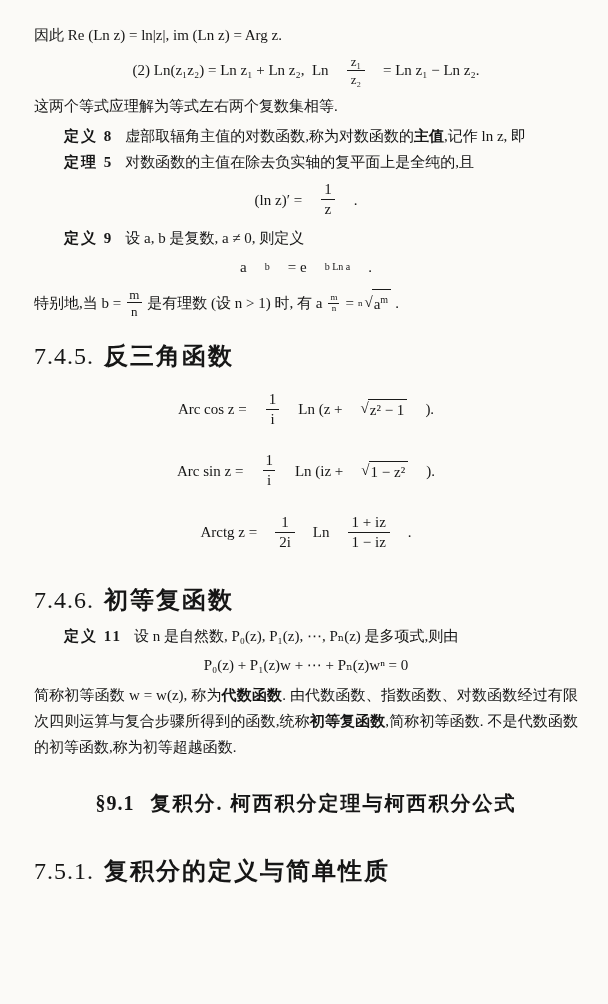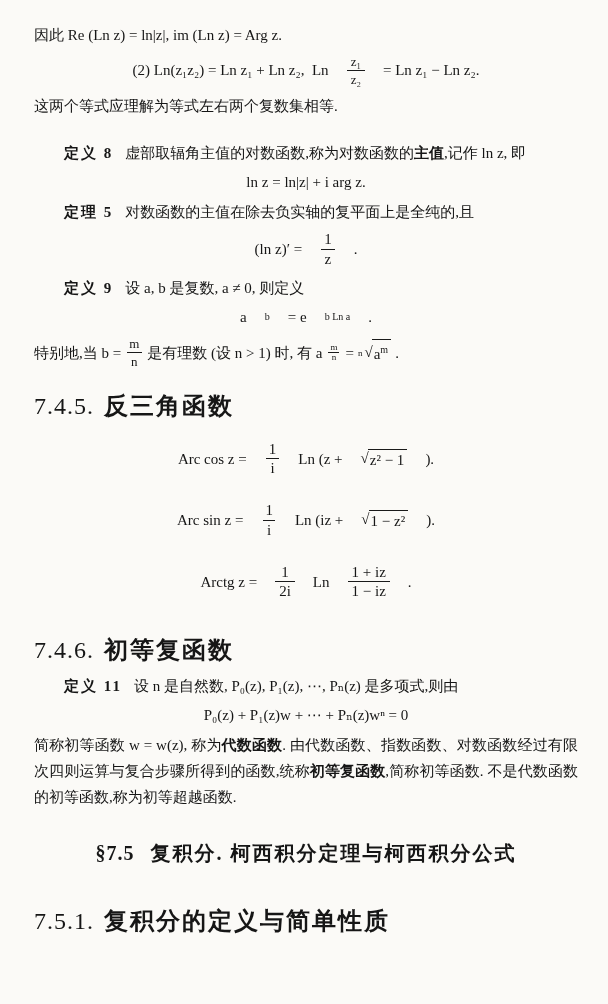--- a/index.html
+++ b/index.html
@@ -46,21 +46,21 @@
   
   .inline-math{display:flex;align-items:center;flex-wrap:wrap;gap:4px;margin:4px 0 0;}
 
   
   .sec-h{font-size:24px;line-height:26px;margin:24px 0 10px;}
   .sec-h .num{font-weight:normal;margin-right:10px;letter-spacing:1px;}
   .sec-h .ttl{font-weight:bold;letter-spacing:2px;}
   .chap-h{font-size:20px;font-weight:bold;text-align:center;margin:30px 0 14px;letter-spacing:2px;}
   .chap-h .num{margin-right:16px;letter-spacing:1px;}
 
-  .sp-top{margin-top:21px;}
+  .sp-top{margin-top:4px;}
   .arc-f{margin:13px 0;}
 </style>
 </head>
 <body>
 
 <div class="page">
 
   <p class="body-text">
     <span>因此 Re (Ln z) = ln|z|, im (Ln z) = Arg z.</span>
   </p>
@@ -75,23 +75,20 @@
   </div>
 
   <p class="body-text">
     <span>这两个等式应理解为等式左右两个复数集相等.</span>
   </p>
 
   <p class="body-text indent sp-top">
     <b class="dlabel">定义 8</b><span>虚部取辐角主值的对数函数,称为对数函数的</span><b>主值</b><span>,记作 ln z, 即</span>
   </p>
 
-  <div class="formula">
-    <span class="fpart">ln z = ln|z| + i arg z.</span>
-  </div>
 
   <p class="body-text indent">
     <b class="dlabel">定理 5</b><span>对数函数的主值在除去负实轴的复平面上是全纯的,且</span>
   </p>
 
   <div class="formula">
     <span class="fpart">(ln z)′ =</span>
     <span class="frac">
         <span class="num">1</span>
         <span class="den">z</span>
@@ -188,20 +185,20 @@
 
   <div class="formula">
     <span class="fpart">P₀(z) + P₁(z)w + ⋯ + Pₙ(z)wⁿ = 0</span>
   </div>
 
   <p class="body-text">
     <span>简称初等函数 w = w(z), 称为</span><b>代数函数</b><span>. 由代数函数、指数函数、对数函数经过有限次四则运算与复合步骤所得到的函数,统称</span><b>初等复函数</b><span>,简称初等函数. 不是代数函数的初等函数,称为初等超越函数.</span>
   </p>
 
   <h1 class="chap-h">
-    <span class="num">§7.5</span><span>复积分. 柯西积分定理与柯西积分公式</span>
+    <span class="num">§9.1</span><span>复积分. 柯西积分定理与柯西积分公式</span>
   </h1>
 
   <h2 class="sec-h" style="margin-top:28px;">
     <span class="num">7.5.1.</span><span class="ttl">复积分的定义与简单性质</span>
   </h2>
 
 </div>
 
 </body></html>

